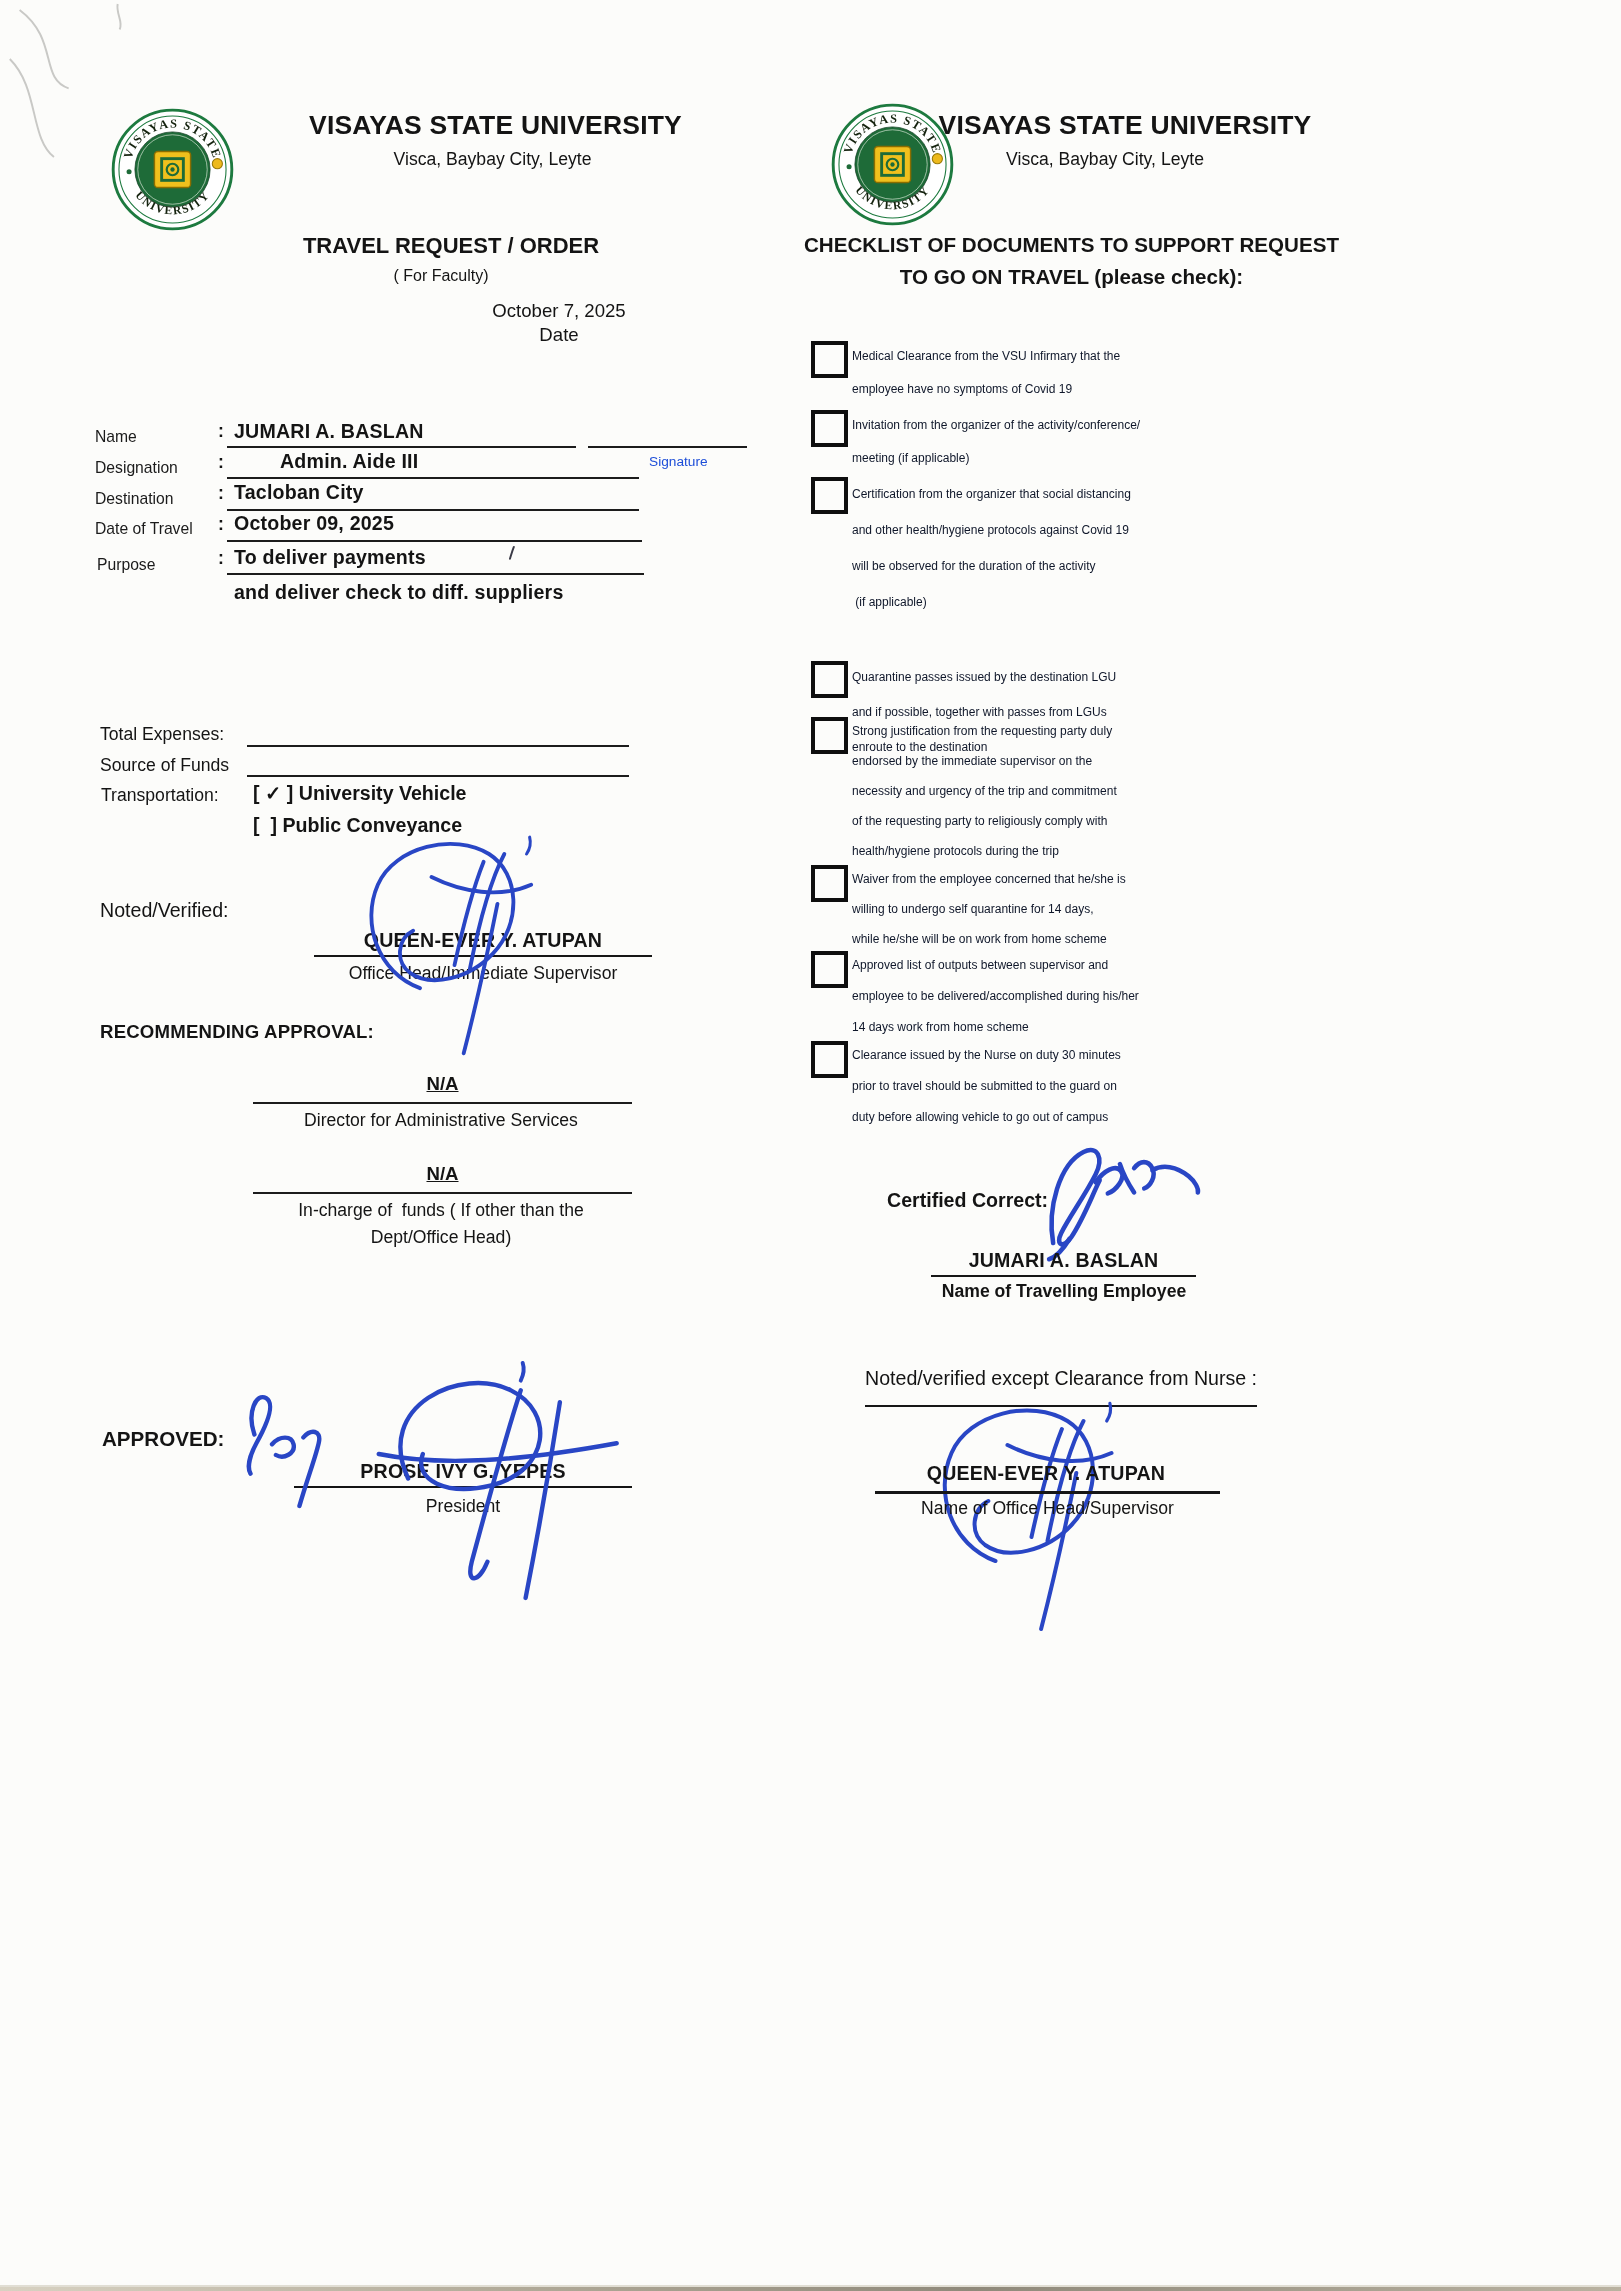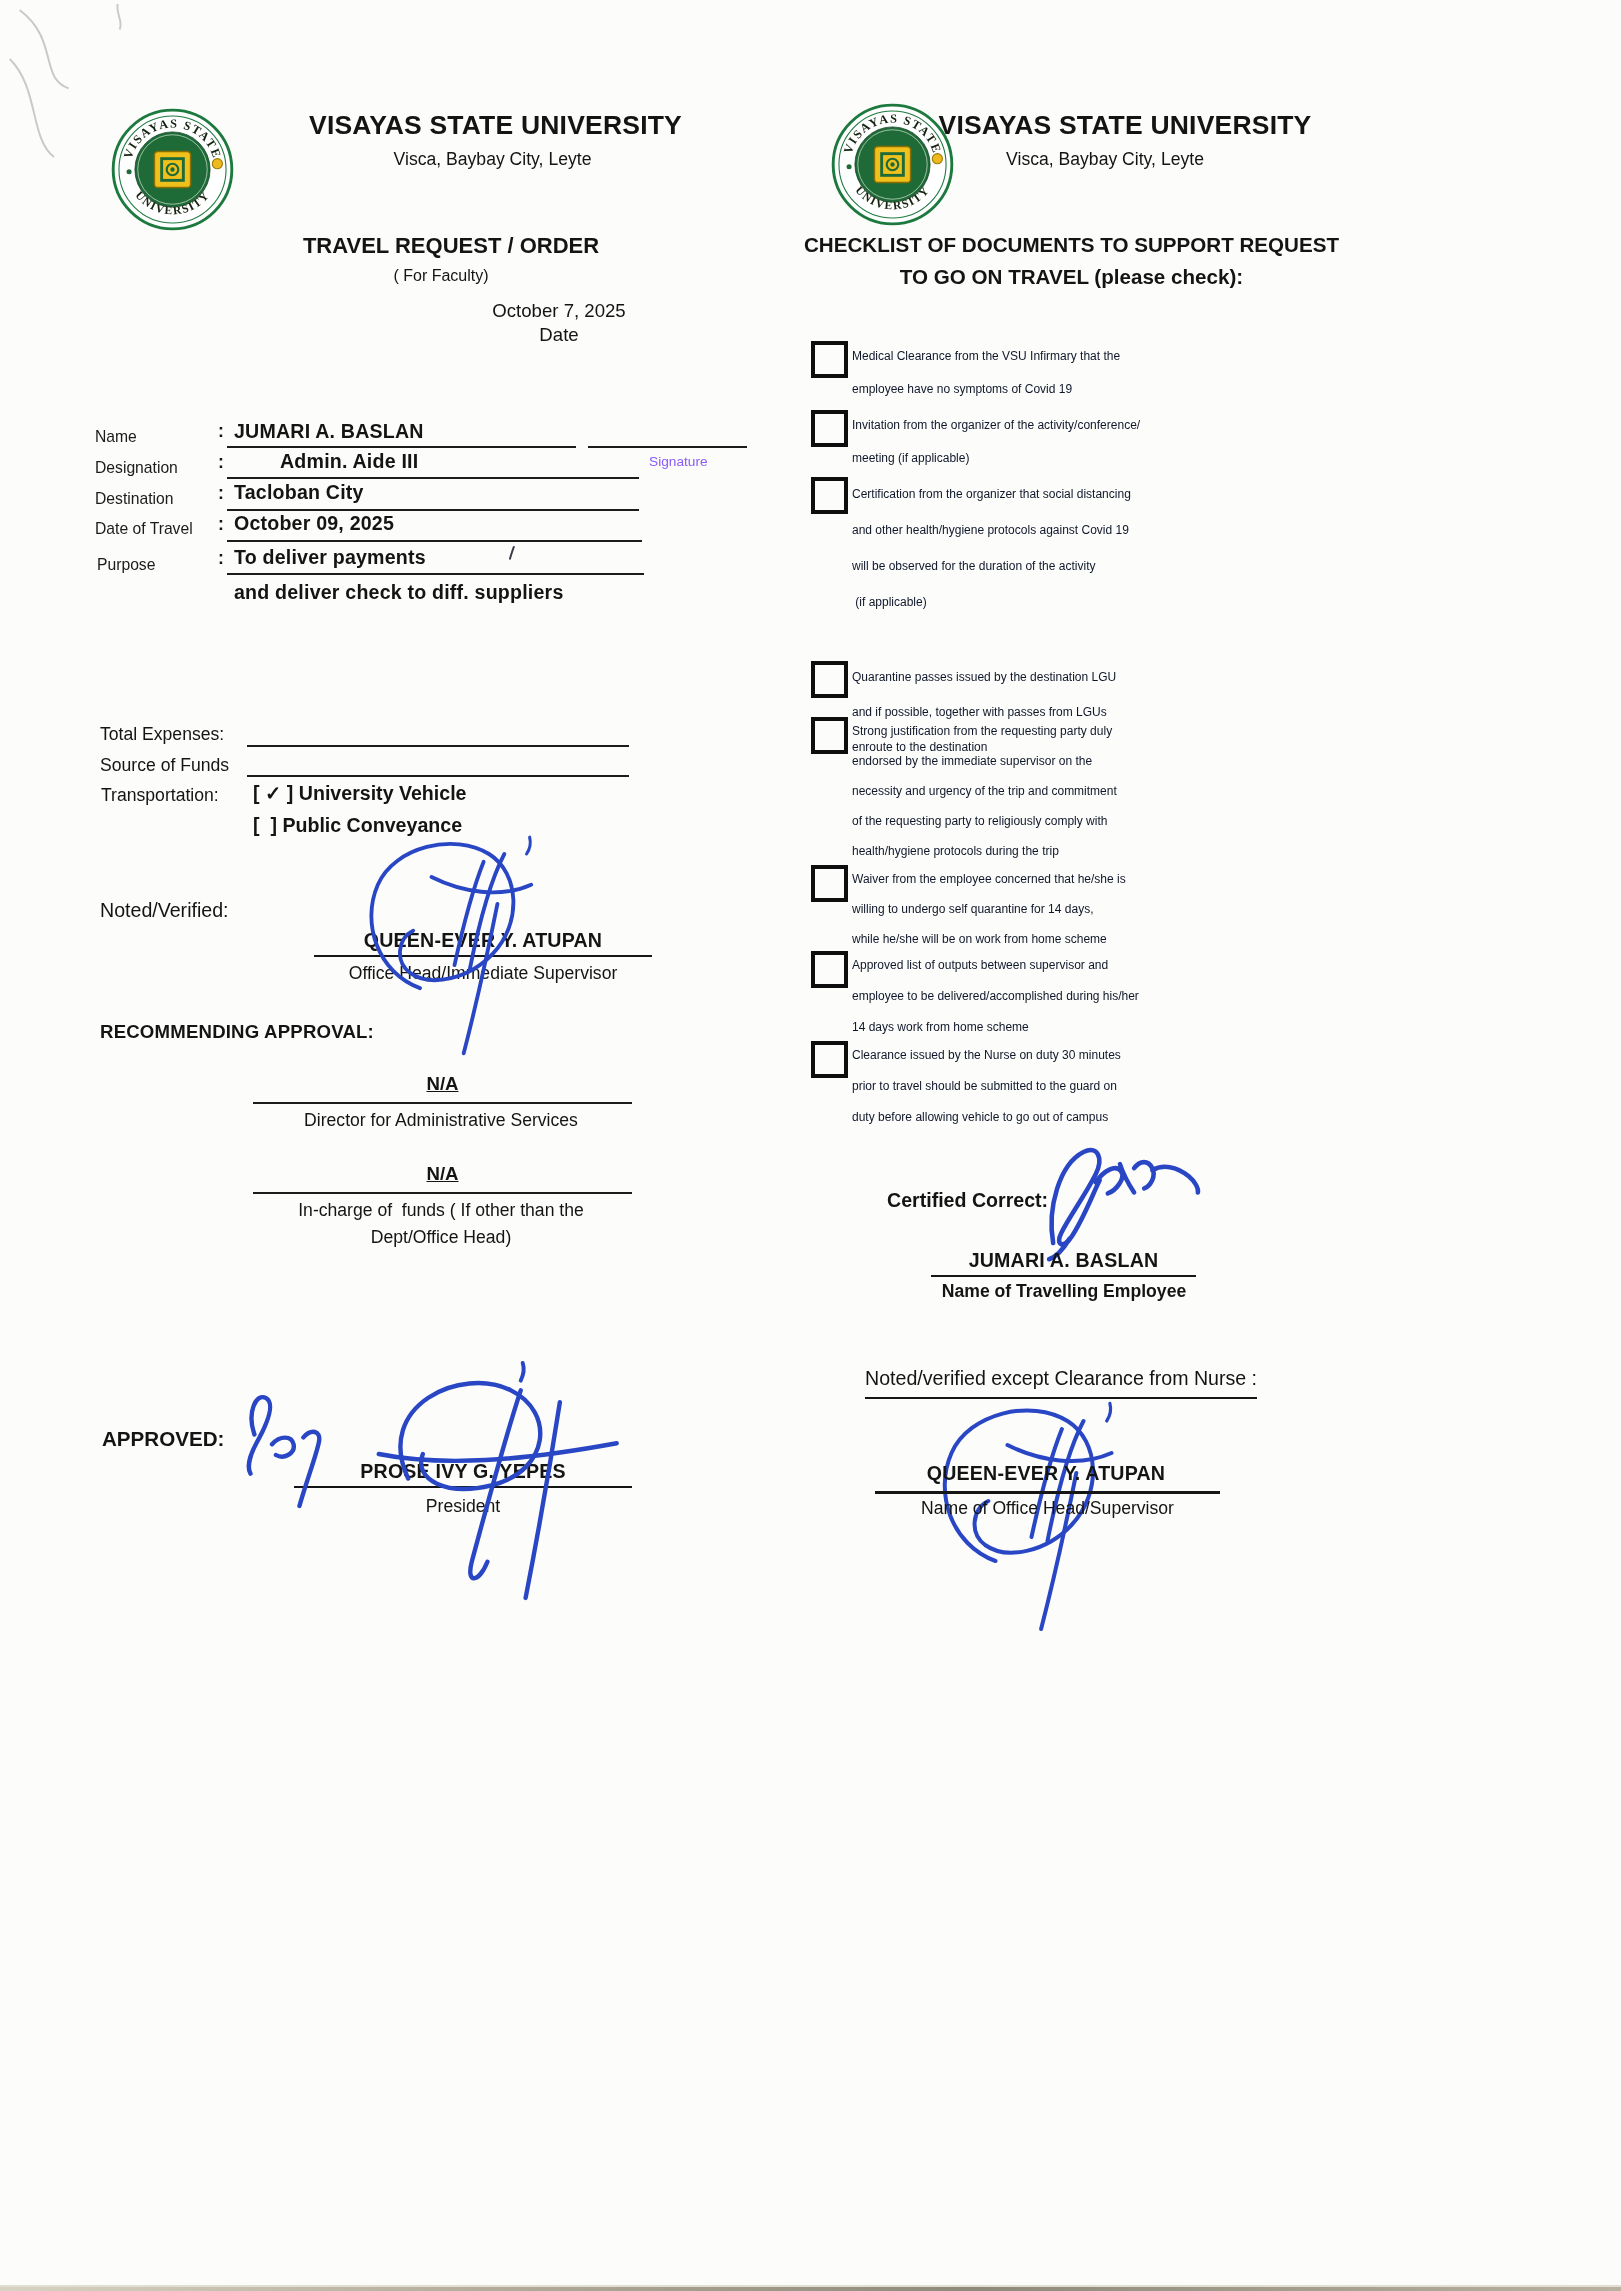--- a/index.html
+++ b/index.html
@@ -18,21 +18,21 @@
   .univ-title{font-size:26.5px;font-weight:700;letter-spacing:0.2px;}
   .address{font-size:17.6px;}
   .form-title{font-size:22px;font-weight:700;}
   .form-sub{font-size:16px;}
   .datefs{font-size:18.6px;}
   .flabel{font-size:15.7px;color:#1b1b1b;}
   .fcolon{font-size:17.6px;font-weight:700;}
   .fvalue{font-size:19.6px;font-weight:700;letter-spacing:0.2px;}
   .line{position:absolute;height:2px;background:#1c1c1c;}
   .line3{position:absolute;height:2.9px;background:#161616;}
-  .small-label{font-size:13.7px;color:#8b5cf6;}
+  .small-label{font-size:13.7px;color:#1d4ed8;}
   .mid-label{font-size:17.6px;}
   .sec-label{font-size:19.6px;}
   .caps-label{font-size:18.6px;font-weight:600;letter-spacing:0.2px;}
   .sig-name{font-size:19.6px;font-weight:700;letter-spacing:0.2px;}
   .sig-title{font-size:17.6px;}
   .chk-title{font-size:20.6px;font-weight:700;}
   .chk-item{position:absolute;left:811px;width:568px;}
   .chk-box{position:absolute;left:0;top:1px;width:37px;height:37px;border:4.9px solid #0e0e0e;box-sizing:border-box;background:transparent;}
   .chk-lines{margin-left:41px;font-size:12px;color:#0f172a;}
   .lh34 .chk-lines div{line-height:33px;}
@@ -270,21 +270,21 @@
 
   <div class="abs" style="left:887px;top:1189px;font-size:19.6px;font-weight:700;">Certified Correct:</div>
   <svg class="sig" style="left:1039px;top:1127px;width:172px;height:137px;" viewBox="0 0 170 130">
     <path stroke-width="4.5" d="M14,112 C8,78 20,34 44,22 C58,15 64,28 56,44 C46,64 30,86 22,102 C16,114 24,118 32,106 C44,88 52,66 60,50"></path>
     <path stroke-width="4.5" d="M56,52 C64,40 76,34 81,41 C86,48 76,60 68,63 M80,34 C84,46 90,56 94,62 M94,38 C100,30 108,30 112,38 C116,46 110,56 104,58 M112,40 C122,34 136,36 148,46 C154,51 158,58 157,62"></path>
     <path stroke-width="4.5" d="M30,108 C24,118 16,126 10,128"></path>
   </svg>
   <div class="abs ctr sig-name" style="left:931px;top:1249px;width:265px;border-bottom:2px solid #161616;padding-bottom:2.9px;">JUMARI A. BASLAN</div>
   <div class="abs ctr sig-title b" style="left:912px;top:1281px;width:304px;">Name of Travelling Employee</div>
 
-  <div class="abs" style="left:865px;top:1367px;font-size:19.6px;border-bottom:2px solid #161616;padding-bottom:7px;">Noted/verified except Clearance from Nurse :</div>
+  <div class="abs" style="left:865px;top:1367px;font-size:19.6px;border-bottom:2px solid #161616;padding-bottom:15px;">Noted/verified except Clearance from Nurse :</div>
   <svg class="sig" style="left:897px;top:1397px;width:245px;height:240px;" viewBox="0 0 250 300">
     <path stroke-width="5" d="M95,205 C40,185 18,120 40,70 C62,20 140,2 185,30 C225,55 228,120 190,160 C160,192 110,205 82,185 C62,170 66,140 86,130"></path>
     <path stroke-width="5" d="M140,175 C152,120 166,70 178,40 M160,180 C172,120 188,62 205,30"></path>
     <path stroke-width="5" d="M110,60 C150,80 200,88 240,70"></path>
     <path stroke-width="5" d="M196,95 C185,150 170,220 152,290"></path>
     <path stroke-width="4" d="M238,8 C240,16 238,24 234,30"></path>
   </svg>
   <div class="abs ctr sig-name" style="left:877px;top:1462px;width:338px;">QUEEN-EVER Y. ATUPAN</div>
   <div class="line3" style="left:875px;top:1491px;width:345px;"></div>
   <div class="abs ctr sig-title" style="left:875px;top:1498px;width:345px;">Name of Office Head/Supervisor</div>

